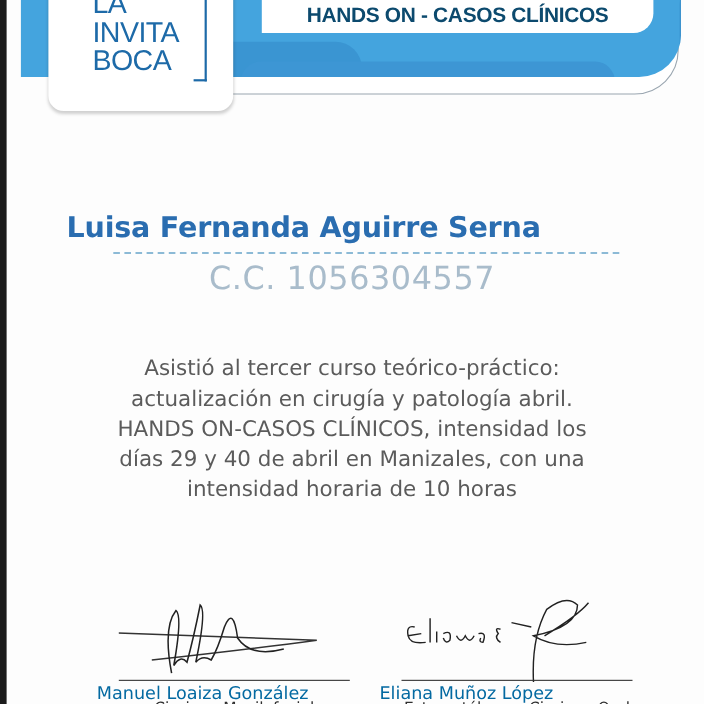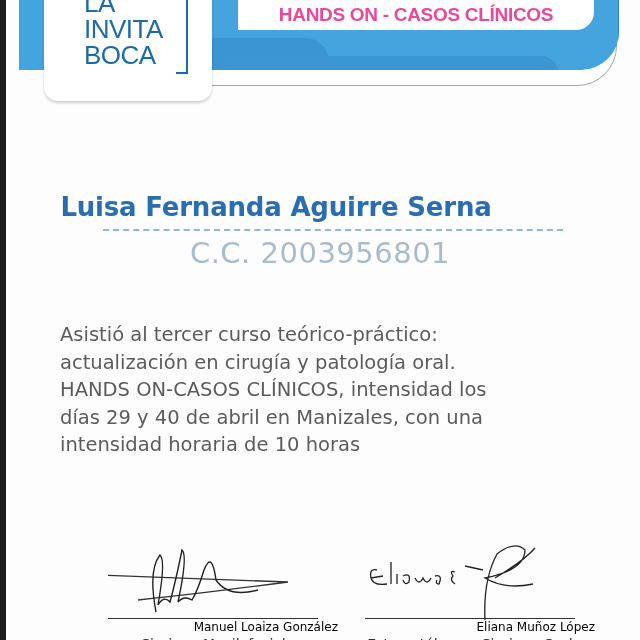--- a/index.html
+++ b/index.html
@@ -32,21 +32,21 @@
   .banner .inner-line {
     position:absolute; right:0px; top:0; width:14px; height:66px;
     border-right:1px solid #2f85c4; border-radius:0 0 30px 0;
   }
   .title-box {
     position:absolute; left:238px; top:0; width:356px; height:30px;
     background:#fff; border-radius:0 0 18px 0;
     display:flex; align-items:center; justify-content:center;
   }
   .title-text {
-    color:#ec4899; font-weight:bold; font-size:19px; letter-spacing:-0.3px;
+    color:#0c4a6e; font-weight:bold; font-size:19px; letter-spacing:-0.3px;
     font-family:"Liberation Sans", sans-serif;
   }
   .logo-card {
     position:absolute; left:44px; top:-10px; width:168px; height:111px;
     background:#fff; border-radius:0 0 14px 14px;
     box-shadow:0 2px 3px rgba(0,0,0,0.18);
   }
   .logo-text {
     position:absolute; left:40px; top:0px; width:96px;
     color:#1d6aa8; font-family:"Liberation Sans", sans-serif;
@@ -65,35 +65,35 @@
   .dash-line {
     position:absolute; left:103px; top:229px; width:460px; height:0;
     border-top:2px dashed #8cbad6;
   }
   .idnum {
     position:absolute; left:0; top:236px; width:640px; text-align:center;
     color:#a9bccb; font-size:29px; font-weight:normal;
     font-family:"DejaVu Sans", sans-serif; letter-spacing:0.5px;
   }
   .body-text {
-    position:absolute; left:60px; top:321px; width:520px; text-align:left;
+    position:absolute; left:60px; top:321px; width:520px; text-align:center;
     color:#5b5b5b; font-size:19.5px; line-height:27.5px;
     font-family:"DejaVu Sans", sans-serif;
   }
   .body-text div { white-space:nowrap; }
   .sig {
     position:absolute; top:540px; width:210px; height:80px;
   }
   .sig svg { position:absolute; left:0; top:0; }
   .sig-line {
     position:absolute; left:0; top:78px; width:100%; border-top:1.5px solid #333;
   }
   .sig-name {
-    position:absolute; left:-20px; top:80px; width:calc(100% + 40px); text-align:right;
-    font-size:12px; color:#000000; font-family:"DejaVu Sans", sans-serif;
+    position:absolute; left:-20px; top:80px; width:calc(100% + 40px); text-align:left;
+    font-size:16px; color:#0369a1; font-family:"DejaVu Sans", sans-serif;
   }
   .sig-title {
     position:absolute; left:-40px; top:96px; width:calc(100% + 80px); text-align:center;
     font-size:14px; color:#2f2f2f; font-family:"DejaVu Sans", sans-serif; white-space:nowrap;
   }
 </style>
 </head>
 <body>
 
 <div class="left-edge"></div>
@@ -114,25 +114,25 @@
   <div class="logo-text">
     <div>LA</div>
     <div>INVITA</div>
     <div>BOCA</div>
   </div>
   <div class="logo-bracket"></div>
 </div>
 
 <div class="recipient">Luisa Fernanda Aguirre Serna</div>
 <div class="dash-line"></div>
-<div class="idnum">C.C. 2003956801</div>
+<div class="idnum">C.C. 1056304557</div>
 
 <div class="body-text">
   <div>Asistió al tercer curso teórico-práctico:</div>
-  <div>actualización en cirugía y patología oral.</div>
+  <div>actualización en cirugía y patología abril.</div>
   <div>HANDS ON-CASOS CLÍNICOS, intensidad los</div>
   <div>días 29 y 40 de abril en Manizales, con una</div>
   <div>intensidad horaria de 10 horas</div>
 </div>
 
 <div class="sig" style="left:108px;">
   <svg width="210" height="80">
     <path d="M-12 35 Q80 38 180 42 Q120 50 30 60" fill="none" stroke="#333" stroke-width="1.3"></path>
     <path d="M48 72 Q40 30 52 15 Q58 20 50 65 Q56 55 62 62 Q68 40 74 10 Q80 15 70 62 Q76 55 84 60 Q90 50 96 30 Q104 10 108 40 Q120 58 150 50" fill="none" stroke="#222" stroke-width="1.4"></path>
   </svg>

